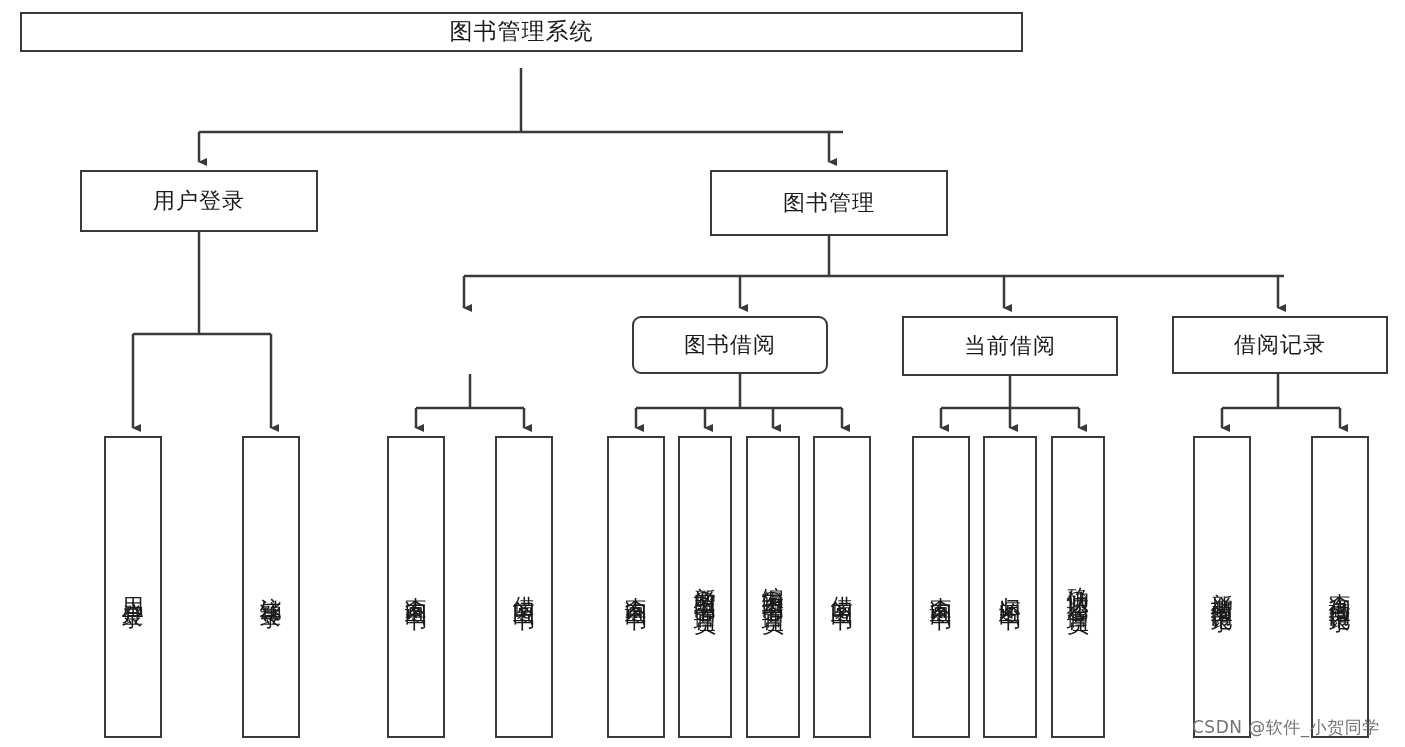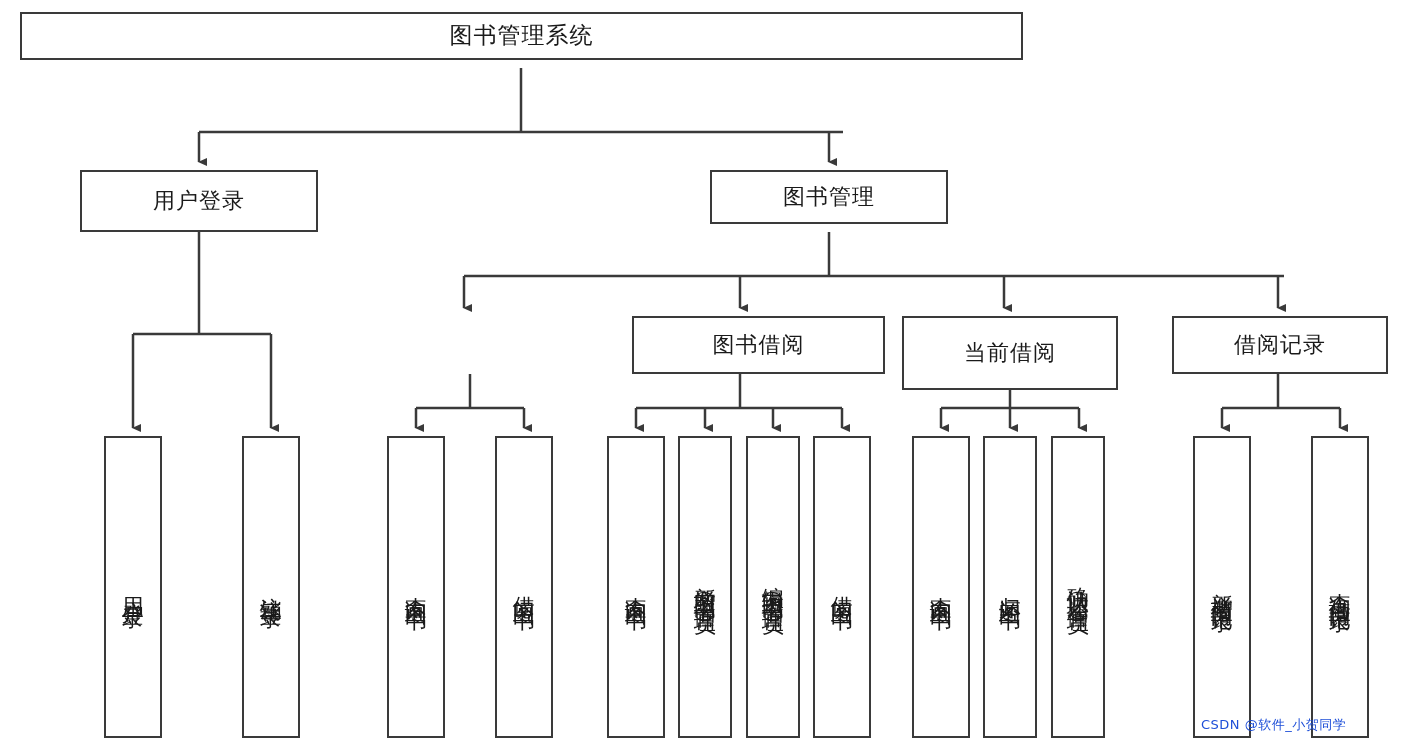--- a/index.html
+++ b/index.html
@@ -55,26 +55,25 @@
     letter-spacing: 4px;
     line-height: 1.15;
     white-space: nowrap;
     text-align: center;
   }
   #title-node .label {
     font-size: 23px;
   }
   .watermark {
     position: absolute;
-    font-size: 13px;
-    color: #1d4ed8;
+    font-size: 17px;
+    color: #737373;
     letter-spacing: 0.5px;
     white-space: nowrap;
     user-select: none;
-    margin-left: 9px;
   }
 </style>
 </head>
 <body>
 
 <div id="diagram-root">
 
   <svg class="wires" viewBox="0 0 1405 747" xmlns="http://www.w3.org/2000/svg">
     <defs>
       <marker id="arrow" markerWidth="9" markerHeight="9" refX="4" refY="8" orient="auto" markerUnits="userSpaceOnUse">
@@ -118,38 +117,38 @@
       <path d="M1010,408 L1010,428" marker-end="url(#arrow)"></path>
       <path d="M1079,408 L1079,428" marker-end="url(#arrow)"></path>
 
       <path d="M1278,374 L1278,408"></path>
       <path d="M1222,408 L1340,408"></path>
       <path d="M1222,408 L1222,428" marker-end="url(#arrow)"></path>
       <path d="M1340,408 L1340,428" marker-end="url(#arrow)"></path>
     </g>
   </svg>
 
-  <div class="node node-h" id="title-node" style="left:20px; top:12px; width:1003px; height:48px;">
+  <div class="node node-h" id="title-node" style="left:20px; top:12px; width:1003px; height:40px;">
     <span class="label">图书管理系统</span>
   </div>
 
   <div class="node node-h" style="left:80px; top:170px; width:238px; height:62px;">
     <span class="label">用户登录</span>
   </div>
 
-  <div class="node node-h" style="left:710px; top:170px; width:238px; height:54px;">
+  <div class="node node-h" style="left:710px; top:170px; width:238px; height:66px;">
     <span class="label">图书管理</span>
   </div>
 
 
-  <div class="node node-h" style="left:632px; top:316px; width:253px; height:58px;">
+  <div class="node node-h" style="left:632px; top:316px; width:196px; height:58px;border-radius:9px;">
     <span class="label">图书借阅</span>
   </div>
 
-  <div class="node node-h" style="left:902px; top:316px; width:216px; height:74px;text-align:center;">
+  <div class="node node-h" style="left:902px; top:316px; width:216px; height:60px;text-align:center;">
     <span class="label">当前借阅</span>
   </div>
 
   <div class="node node-h" style="left:1172px; top:316px; width:216px; height:58px;justify-content:center;">
     <span class="label">借阅记录</span>
   </div>
 
   <div class="node node-v" style="left:104px; top:436px; width:58px; height:302px;">
     <span class="label">用户登录</span>
   </div>

